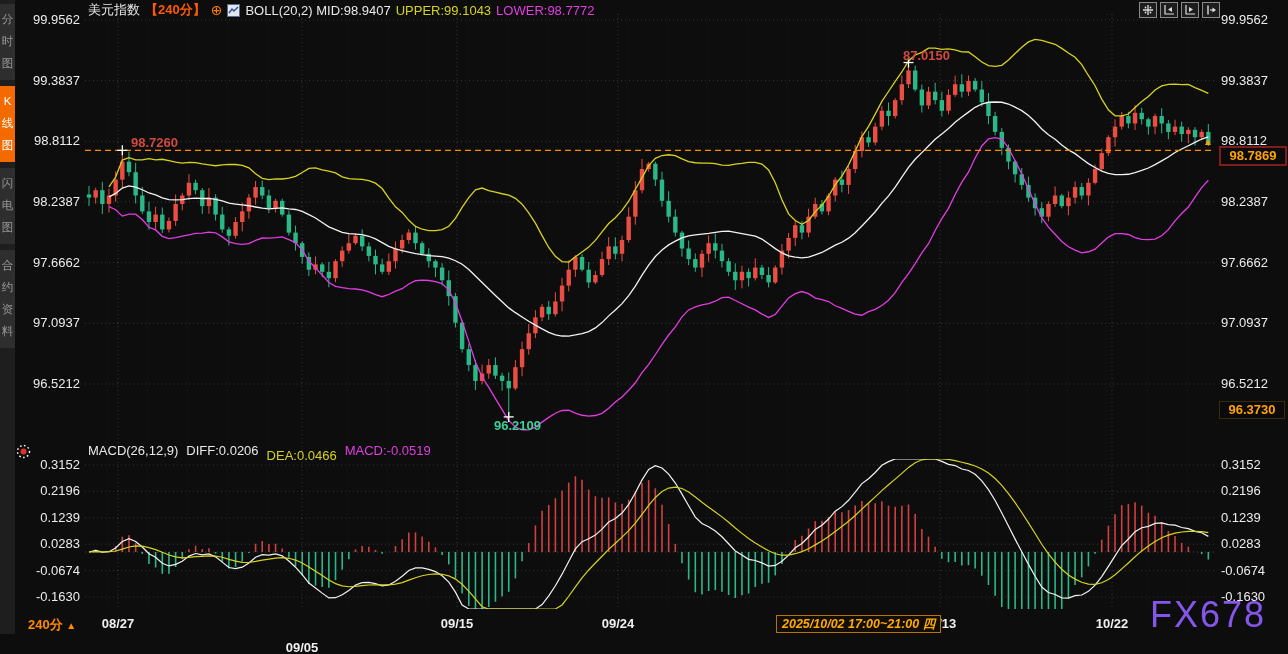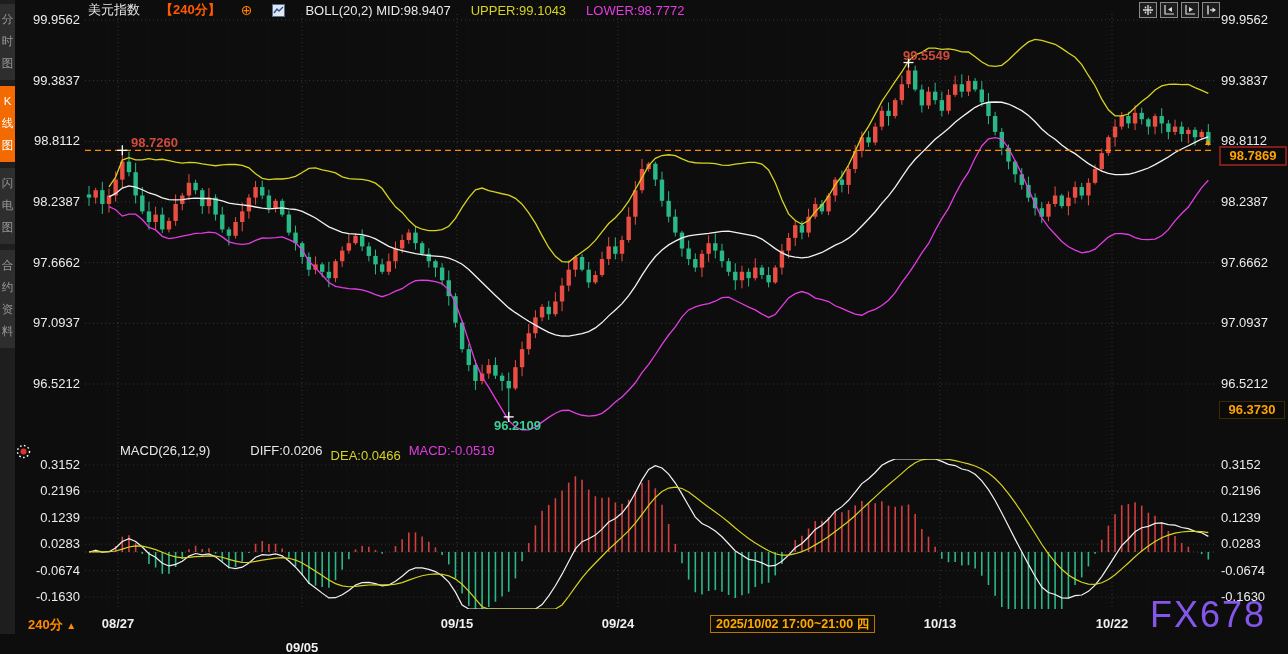--- a/index.html
+++ b/index.html
@@ -4,21 +4,21 @@
 <style>
   html,body{margin:0;padding:0;background:#000;}
   .app{position:relative;width:1288px;height:654px;background:#0d0d0d;overflow:hidden;
        font-family:"Liberation Sans","DejaVu Sans",sans-serif;color:#e6e6e6;}
   
   .sidebar{position:absolute;left:0;top:0;width:15px;height:634px;background:#1e1e1e;}
   .vtab{position:absolute;left:0;width:15px;background:#2e2e2e;color:#979797;font-size:11.5px;
         text-align:center;white-space:pre-line;line-height:22px;padding-top:4px;cursor:pointer;}
   .vtab.active{background:#f26a00;color:#ffffff;}
   
-  .hdr{position:absolute;left:88px;top:2px;height:16px;display:flex;align-items:center;gap:20px;
+  .hdr{position:absolute;left:88px;top:2px;height:16px;display:flex;align-items:center;gap:5px;
        font-size:13px;white-space:nowrap;}
   .hdr .sym{color:#e8e8e8;}
   .hdr .per{color:#ff5a00;font-weight:bold;}
   .hdr .plus{color:#ff7e00;font-size:14px;line-height:14px;}
   .hdr .mid{color:#e8e8e8;}
   .hdr .up{color:#d6d31f;}
   .hdr .lo{color:#e23ce2;}
   
   .trtools{position:absolute;right:68px;top:2px;display:flex;gap:3px;}
   .tbtn{width:16px;height:14px;background:#1d1d1d;border:1px solid #8a8a8a;display:flex;
@@ -31,21 +31,21 @@
   .badge.cur{border:2px solid #7f1d1d;}
   .badge.lowb{border:1px solid #3a2a00;}
   .uparrow{position:absolute;color:#ff9d00;font-size:10px;}
   
   .ann{position:absolute;font-size:13px;font-weight:bold;white-space:nowrap;}
   .ann.ref,.ann.high{color:#d04a3e;}
   .ann.low{color:#3ecf9a;}
   
   .mhdr{position:absolute;left:88px;top:443px;height:15px;display:flex;gap:8px;align-items:center;
         font-size:13px;white-space:nowrap;}
-  .mhdr .t,.mhdr .diff{color:#e8e8e8;margin-left:32px;}
+  .mhdr .t,.mhdr .diff{color:#e8e8e8;}
   .mhdr .dea{color:#d6d31f;margin-top:9px;}
   .mhdr .macd{color:#e23ce2;}
   
   .xlab{position:absolute;top:616px;font-size:13px;font-weight:bold;color:#f0f0f0;transform:translateX(-50%);white-space:nowrap;}
   .xtip{position:absolute;top:615px;height:16px;line-height:16px;padding:0 5px;border:1px solid #b97400;
         background:#120d05;color:#ffaa00;font-size:12.5px;font-weight:bold;white-space:nowrap;}
   .periodlab{position:absolute;left:28px;top:616px;font-size:13px;font-weight:bold;color:#ff8a00;white-space:nowrap;}
   .periodlab .tri{font-size:10px;}
   
   .bbar{position:absolute;left:14px;top:636px;height:18px;display:flex;gap:4px;align-items:center;}
@@ -727,21 +727,21 @@
   <div id="mrc">
       <div class="yrlab" style="top: 456.958px;">0.3152</div>
       <div class="yrlab" style="top: 483.357px;">0.2196</div>
       <div class="yrlab" style="top: 509.785px;">0.1239</div>
       <div class="yrlab" style="top: 536.185px;">0.0283</div>
       <div class="yrlab" style="top: 562.613px;">-0.0674</div>
       <div class="yrlab" style="top: 589.012px;">-0.1630</div>
     </div>
 
   <div class="ann ref" style="left:131px;top:135px">98.7260</div>
-  <div class="ann high" style="left:903px;top:48px">99.5549</div>
+  <div class="ann high" style="left:903px;top:48px">87.0150</div>
   <div class="ann low" style="left:494px;top:418px">96.2109</div>
   <span class="uparrow" style="left:1203px;top:136px">▲</span>
   <div class="badge cur" style="top:146px">98.7869</div>
   <div class="badge lowb" style="top:401px">96.3730</div>
 
   <svg class="sunicon" width="15" height="15">
     <circle cx="7.5" cy="7.5" r="6" fill="none" stroke="#ffffff" stroke-width="1.4" stroke-dasharray="1.6,2.4"></circle>
     <circle cx="7.5" cy="7.5" r="3" fill="#e03030"></circle>
   </svg>
   <div class="mhdr">
@@ -752,21 +752,21 @@
   </div>
 
   <div id="xlc">
       <div class="xlab" style="left: 118px;">08/27</div>
       <div class="xlab" style="left: 302px; margin-top: 24px;">09/05</div>
       <div class="xlab" style="left: 457px;">09/15</div>
       <div class="xlab" style="left: 618px;">09/24</div>
       <div class="xlab" style="left: 940px;">10/13</div>
       <div class="xlab" style="left: 1112px;">10/22</div>
     </div>
-  <div class="xtip" id="xtip" style="left: 710px;">2025/10/02 17:00~21:00 四</div>
+  <div class="xtip" id="xtip" style="left: 776px; font-style: italic;">2025/10/02 17:00~21:00 四</div>
 
   <div class="periodlab">
     <span>240分</span> <span class="tri">▲</span>
   </div>
 
 
   <div class="wm">FX678</div>
 </div>
 
 </body></html>

